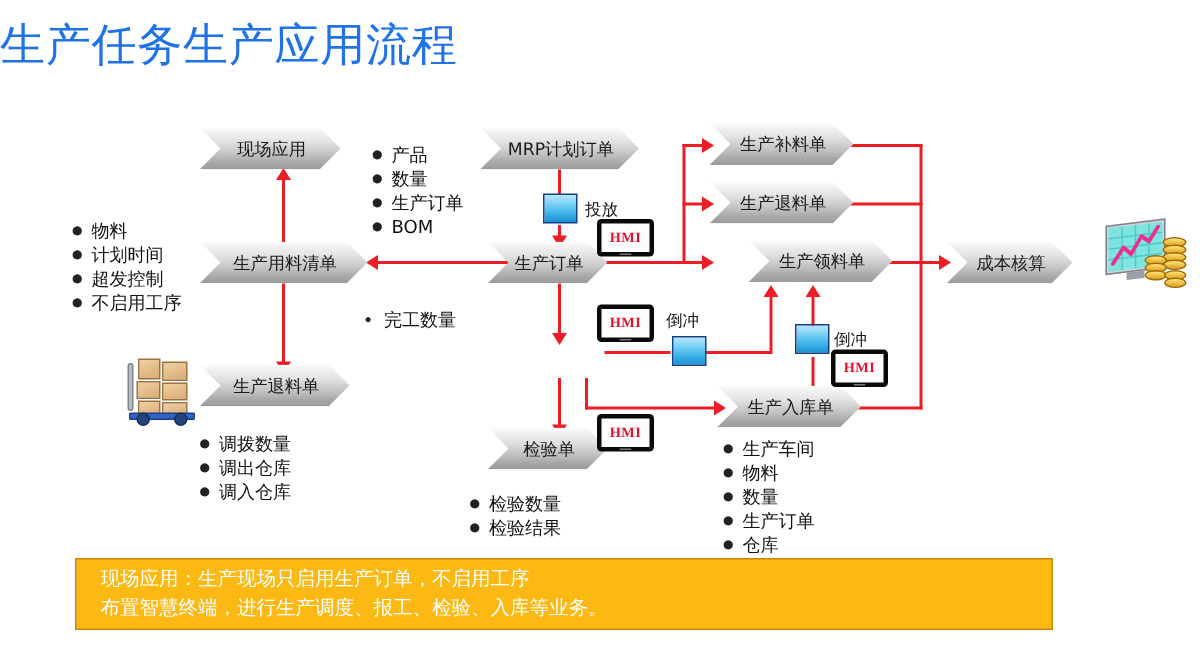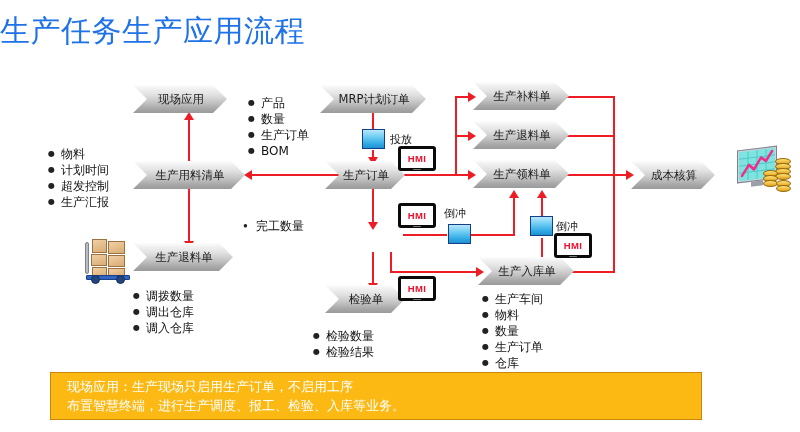--- a/index.html
+++ b/index.html
@@ -49,21 +49,21 @@
   .blabel{position:absolute;font-size:11px;color:#111;white-space:nowrap;}
 
   
   .hmi{
     position:absolute;width:38px;height:25px;
     background:#0a0a0a;border-radius:3px;box-sizing:border-box;padding:3px 3px;
   }
   .hmi .scr{
     width:100%;height:100%;background:#fdfdfd;
     display:flex;align-items:center;justify-content:center;
-    font-family:Liberation Sans, sans-serif;
+    font-family:Liberation Serif, serif;
     font-size:9.5px;color:#e8112d;font-weight:700;letter-spacing:.3px;
   }
   .hmi::after{
     content:"";position:absolute;left:50%;bottom:1px;width:8px;height:1.5px;
     background:#777;transform:translateX(-50%);border-radius:1px;
   }
 
   
   .ln{position:absolute;background:#ee1c25;}
   .lnh{height:2px;}
@@ -178,21 +178,21 @@
   </div>
 
   <div class="chev" style="left:133px;top:161px;width:112px;height:28px;">
     <span>生产用料清单</span>
   </div>
 
   <div class="chev" style="left:325px;top:161px;width:80px;height:28px;">
     <span>生产订单</span>
   </div>
 
-  <div class="chev" style="left:473px;top:160px;width:96px;height:28px;font-family:Liberation Mono, monospace;">
+  <div class="chev" style="left:499px;top:160px;width:96px;height:28px;font-family:Liberation Mono, monospace;">
     <span>生产领料单</span>
   </div>
 
   <div class="chev" style="left:631px;top:161px;width:84px;height:28px;">
     <span>成本核算</span>
   </div>
 
   <div class="chev" style="left:133px;top:243px;width:100px;height:28px;">
     <span>生产退料单</span>
   </div>
@@ -232,30 +232,30 @@
     <div>产品</div>
     <div>数量</div>
     <div>生产订单</div>
     <div>BOM</div>
   </div>
 
   <div class="blist" style="left:48px;top:146px;">
     <div>物料</div>
     <div>计划时间</div>
     <div>超发控制</div>
-    <div>生产汇报</div>
+    <div>不启用工序</div>
   </div>
 
   <div class="blist" style="left:133px;top:288px;">
     <div>调拨数量</div>
     <div>调出仓库</div>
     <div>调入仓库</div>
   </div>
 
-  <div class="blist" style="left:243px;top:218px;font-family:Liberation Mono, monospace;">
+  <div class="blist" style="left:243px;top:206px;font-family:Liberation Mono, monospace;">
     <div>完工数量</div>
   </div>
 
   <div class="blist" style="left:313px;top:328px;">
     <div>检验数量</div>
     <div>检验结果</div>
   </div>
 
   <div class="blist" style="left:482px;top:291px;">
     <div>生产车间</div>

